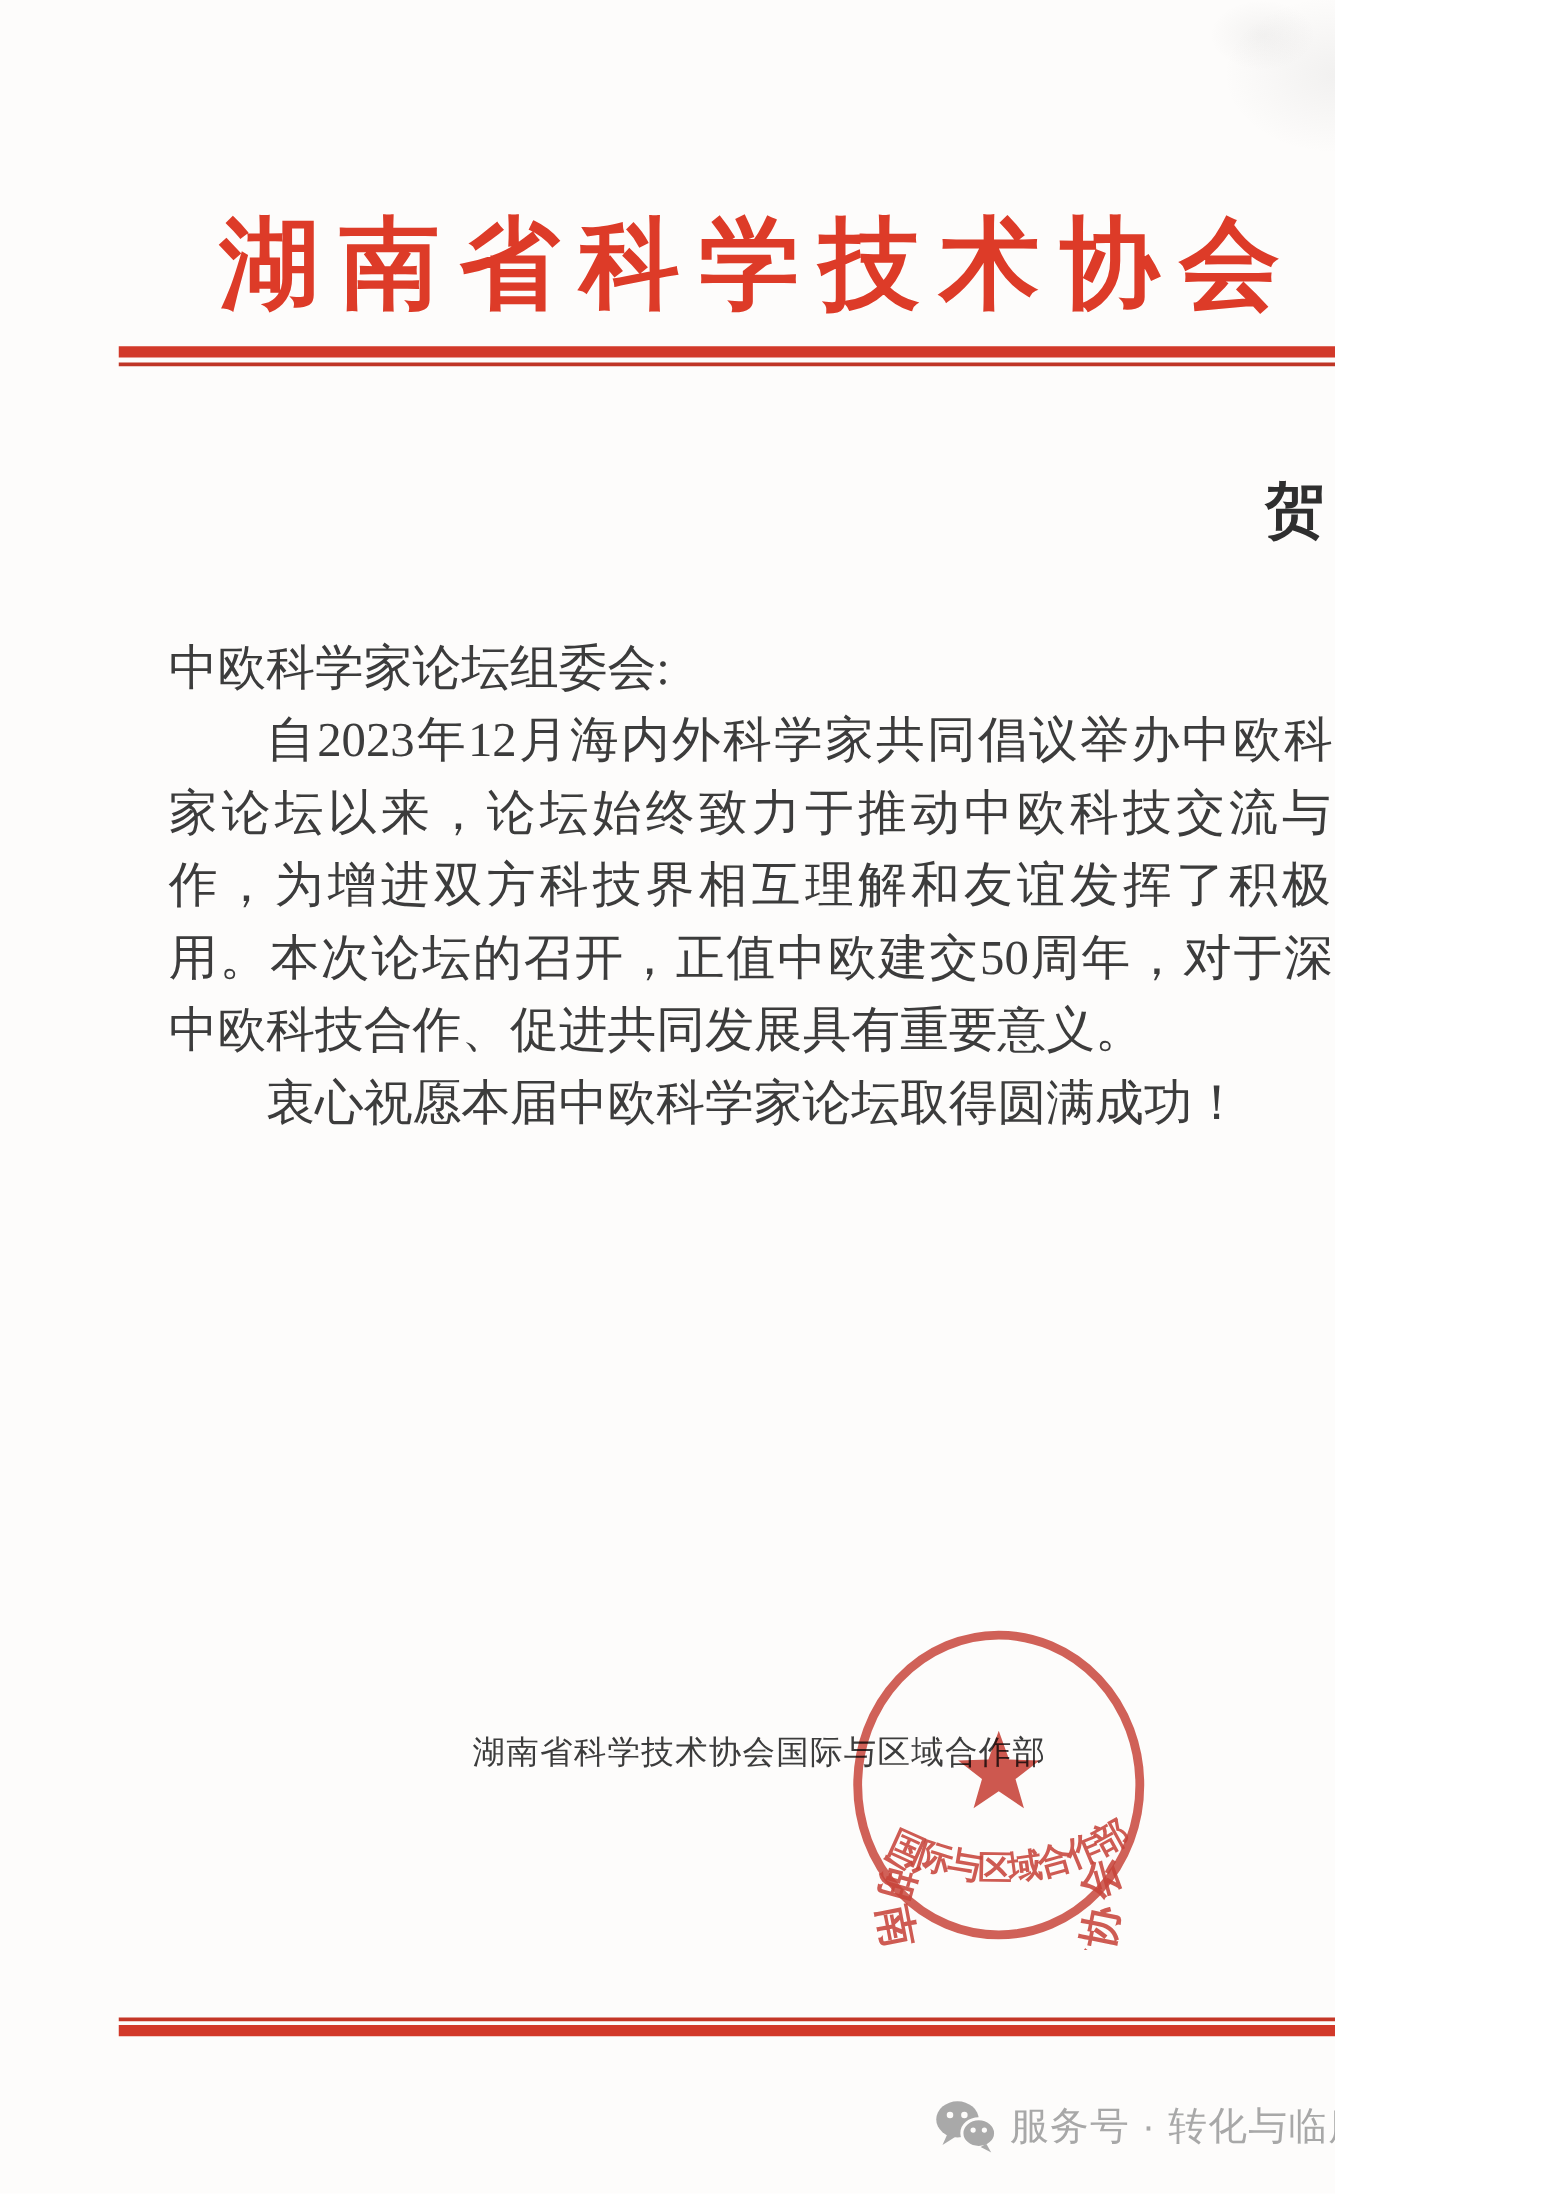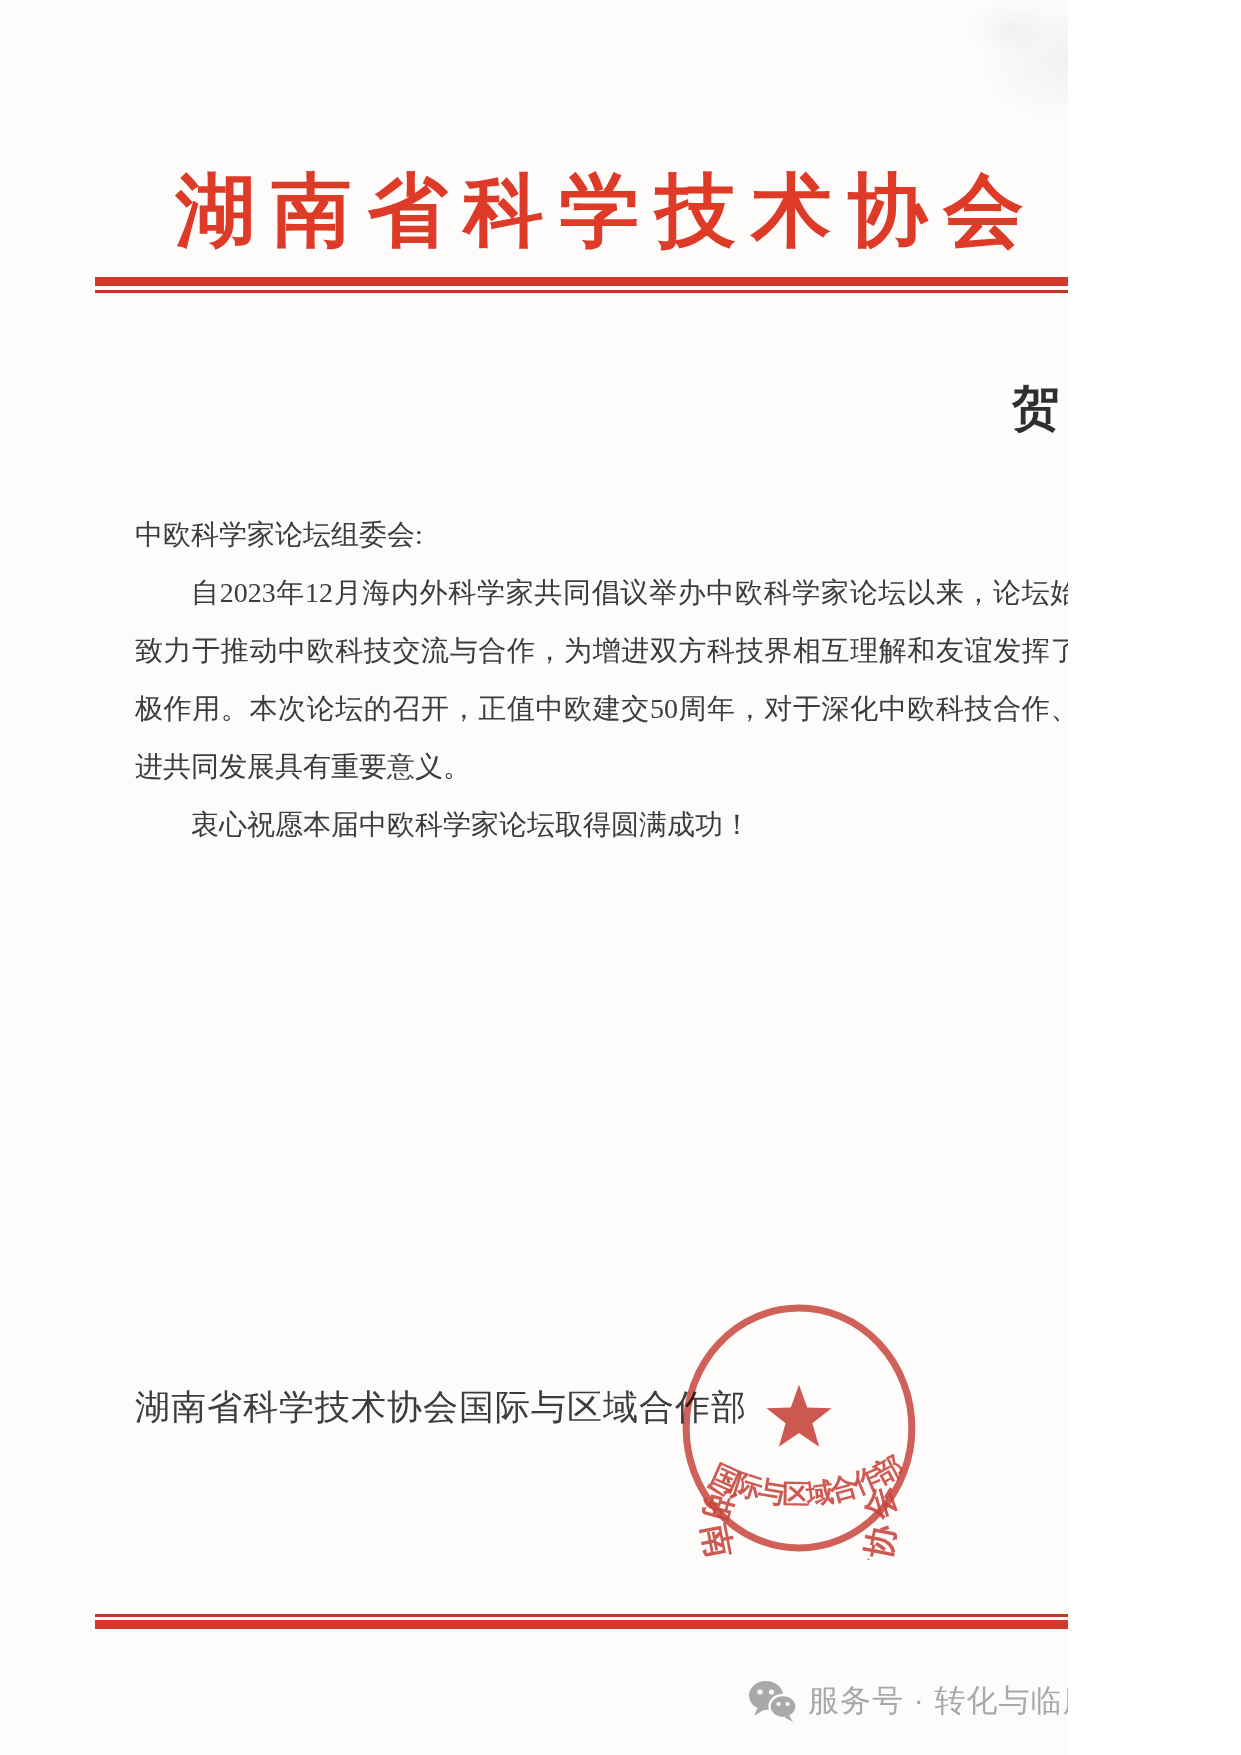--- a/index.html
+++ b/index.html
@@ -27,28 +27,28 @@
   .rule-top-thick{top:277px;height:9px;background:#d2392a;}
   .rule-top-thin{top:290px;height:3px;background:#bf3526;}
   .letter-title{
     position:absolute;top:376px;left:95px;width:1025px;
     text-align:right;
     font-size:48px;font-weight:700;color:#2f2f2f;
     white-space:pre;
   }
   .body-block{
     position:absolute;top:506px;left:135px;width:972px;
-    font-size:28px;line-height:58px;color:#3c3c3c;
+    font-size:39px;line-height:58px;color:#3c3c3c;
     text-align:justify;
   }
   .body-block p{margin:0;text-indent:2em;}
   .body-block p.salutation{text-indent:0;}
   .signature{
     position:absolute;top:1384px;left:135px;width:945px;
-    text-align:left;font-size:35px;color:#3c3c3c;
+    text-align:center;font-size:26px;color:#3c3c3c;
     letter-spacing:1px;white-space:nowrap;
   }
   .date-line{
     position:absolute;top:1446px;left:684px;
     font-size:36px;color:#3c3c3c;letter-spacing:1px;white-space:nowrap;
   }
   .seal{
     position:absolute;top:1296px;left:670px;width:258px;height:264px;
     mix-blend-mode:multiply;opacity:0.93;
   }

